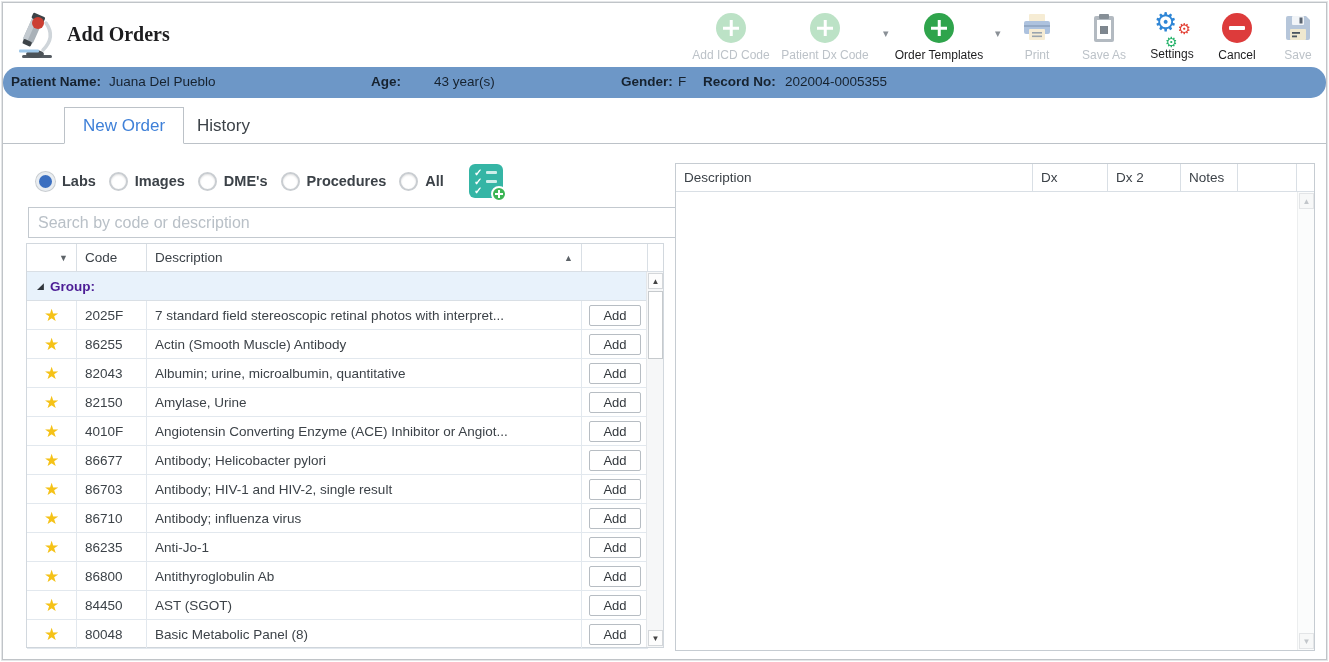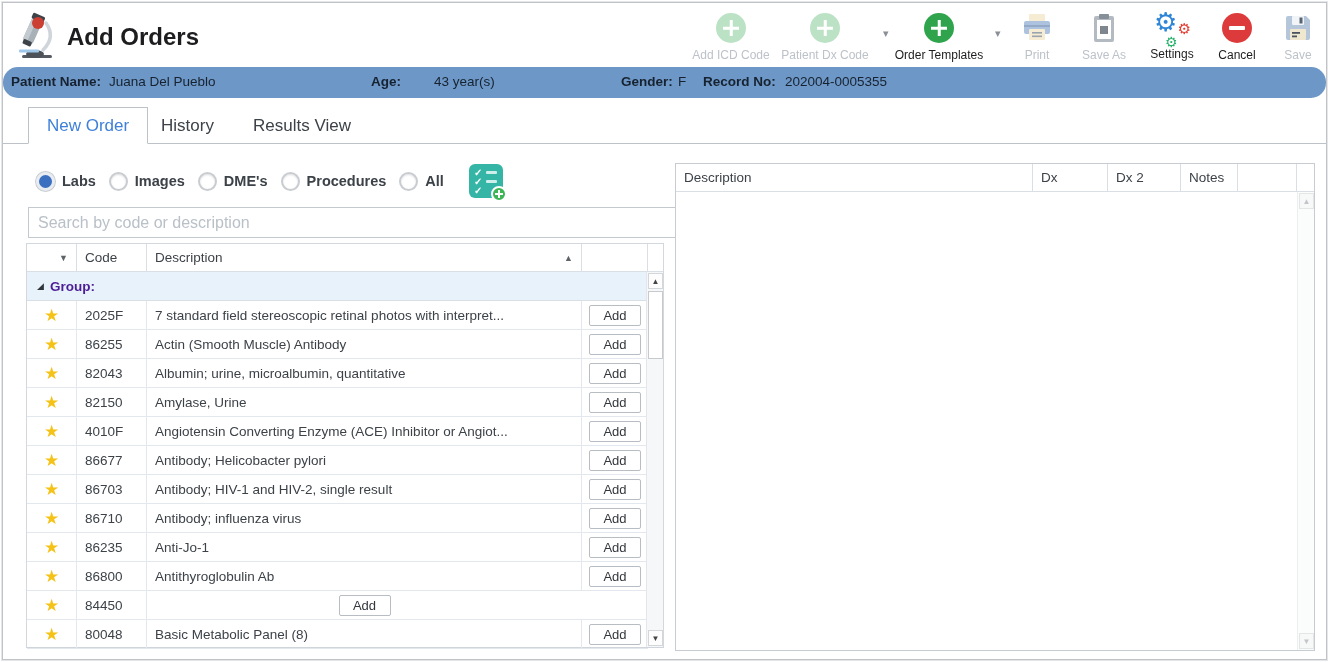--- a/index.html
+++ b/index.html
@@ -2,21 +2,21 @@
 <html><head>
 <meta charset="utf-8">
 <style>
   * { box-sizing: border-box; margin: 0; padding: 0; }
   html,body { width:1329px; height:662px; background:#fff; font-family:"Liberation Sans", sans-serif; }
   .window { position:relative; width:1325px; height:658px; margin:2px; border:1px solid #c0c4c8; outline:1px solid #e4e6e8; background:#fff; overflow:hidden; }
 
   
   .titlebar { position:absolute; top:0; left:0; right:0; height:64px; background:#fff; }
   .app-icon { position:absolute; left:10px; top:6px; width:48px; height:52px; }
-  .app-title { position:absolute; left:64px; top:20px; font-size:24px; font-weight:bold; color:#1d1d1f; }
+  .app-title { position:absolute; left:64px; top:20px; font-size:20px; font-weight:bold; color:#1d1d1f;font-family:Liberation Serif, serif; }
 
   .tb-item { position:absolute; top:10px; display:flex; flex-direction:column; align-items:center; cursor:pointer; }
   .tb-label { margin-top:5px; font-size:12px; color:#1d1d1f; white-space:nowrap; }
   .tb-item.disabled .tb-label { color:#bcc2c8; }
   .plus-circle { width:30px; height:30px; border-radius:50%; background:#2fa44c; position:relative; }
   .plus-circle::before, .plus-circle::after { content:""; position:absolute; background:#fff; left:50%; top:50%; transform:translate(-50%,-50%); }
   .plus-circle::before { width:16px; height:2.5px; }
   .plus-circle::after  { width:2.5px; height:16px; }
   .tb-item.disabled .plus-circle { background:#bce2c6; }
   .tb-caret { position:absolute; top:24px; font-size:11px; color:#8a9096; }
@@ -28,21 +28,21 @@
   .gear.red { right:-2px; top:8px; font-size:15px; color:#e23f33; }
   .gear.green { left:10px; bottom:-4px; font-size:14px; color:#27b36b; }
 
   
   .patient-bar { position:absolute; top:64px; left:0; right:0; height:31px; background:#6d97c7; color:#16222f; font-size:13.5px;border-radius:15px; }
   .patient-bar span { position:absolute; top:7px; white-space:nowrap; }
   .pb-label { font-weight:bold; }
 
   
   .tabs-underline { position:absolute; top:140px; left:0; right:0; height:1px; background:#bcc2c8; }
-  .tab { position:absolute; top:104px; height:37px; font-size:17px; color:#3c4248; display:flex; align-items:center; padding:0 18px; cursor:pointer; }
+  .tab { position:absolute; top:104px; height:37px; font-size:17px; color:#3c4248; display:flex; align-items:center; padding:0 18px; cursor:pointer;margin-left:36px; }
   .tab.active { border:1px solid #bcc2c8; border-bottom:1px solid #fff; background:#fff; color:#3f80d8; z-index:2; }
 
   
   .filter-row { position:absolute; top:161px; left:33px; display:flex; align-items:center; gap:13px; }
   .radio-opt { display:flex; align-items:center; gap:7px; cursor:pointer; }
   .radio-circle { width:19px; height:19px; border-radius:50%; background:#fff; border:2px solid #c9cdd1; box-shadow:inset 0 1px 2px rgba(0,0,0,.12); }
   .radio-opt.selected .radio-circle { background:#3b6fc0; border:3px solid #e9edf1; box-shadow:0 0 0 1px #c9cdd1; }
   .radio-label { font-size:14.5px; color:#3c4248;font-weight:bold; }
   .checklist-btn { position:relative; width:34px; height:34px; margin-left:12px; background:#35b5a5; border-radius:6px; cursor:pointer; }
   .cl-check { position:absolute; left:5px; color:#fff; font-size:10px; font-weight:bold; }
@@ -176,21 +176,20 @@
     <span style="left:402px;margin-left:29px;">43 year(s)</span>
     <span class="pb-label" style="left:618px;">Gender:</span>
     <span style="left:675px;">F</span>
     <span class="pb-label" style="left:700px;">Record No:</span>
     <span style="left:782px;">202004-0005355</span>
   </div>
 
   <div class="tabs-underline"></div>
   <div class="tab active" style="left:25px;">New Order</div>
   <div class="tab" style="left:140px;">History</div>
-  <div class="tab" style="left:232px;">Results View</div>
 
   <div class="filter-row">
     <div class="radio-opt selected">
       <div class="radio-circle"></div>
       <div class="radio-label">Labs</div>
     </div>
     <div class="radio-opt">
       <div class="radio-circle"></div>
       <div class="radio-label">Images</div>
     </div>
@@ -389,20 +388,23 @@
     </div>
 
     <div class="lt-row">
       <div>
             <span class="star">★</span>
           </div>
       <div>
             <span>84450</span>
           </div>
       <div>
+            <span>AST (SGOT)</span>
+          </div>
+      <div>
             <button class="add-btn">Add</button>
           </div>
     </div>
 
     <div class="lt-row">
       <div>
             <span class="star">★</span>
           </div>
       <div>
             <span>80048</span>

